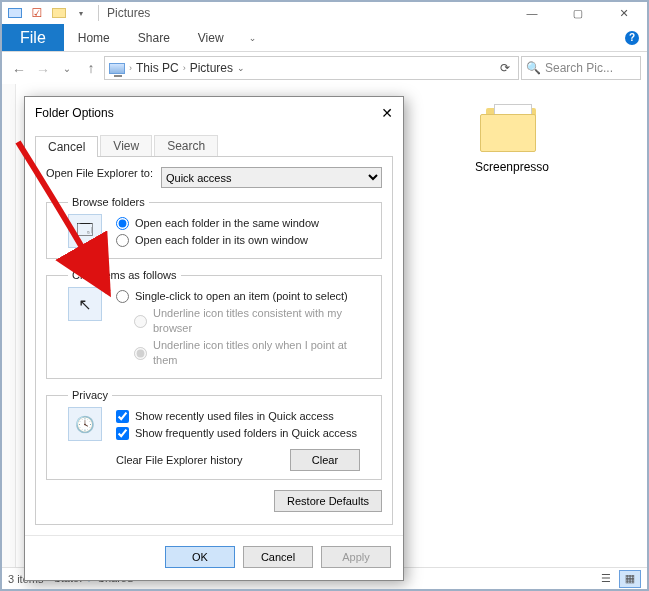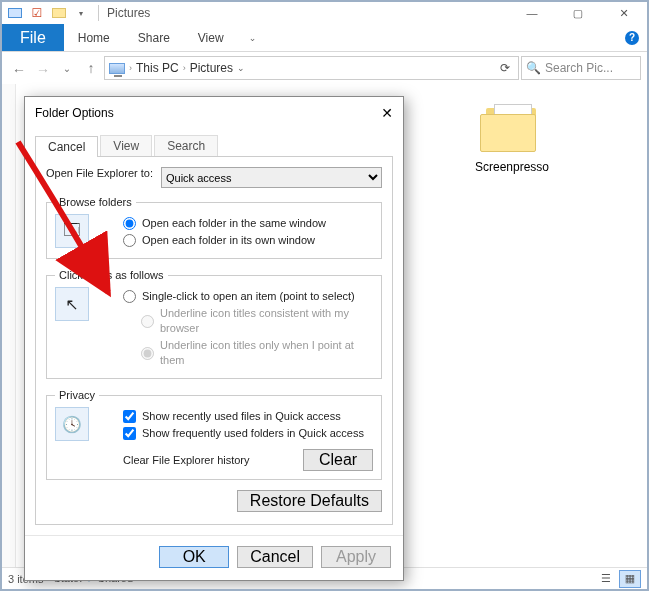--- a/index.html
+++ b/index.html
@@ -58,34 +58,34 @@
 
   .tabs { display: flex; border-bottom: 1px solid #ccc; font-size: 12px; height: 22px; }
   .tabs .tab { padding: 3px 12px 0; border: 1px solid #ccc; border-bottom: none; margin-right: 2px; background: #fff; position: relative; top: 1px; color: #333; }
   .tabs .tab.inactive { background: #f7f7f7; border-color: #ddd; color: #555; top: 0; }
   .tabpanel { border: 1px solid #ccc; border-top: none; padding: 10px 10px 12px; font-size: 11px; color: #222; }
 
   .row { display: flex; align-items: flex-start; margin-bottom: 8px; }
   .row label { margin-right: 8px; }
   select.combo { flex: 1; height: 21px; font-size: 11px; border: 1px solid #a7a7a7; background: #efefef; }
 
-  fieldset { border: 1px solid #ccc; margin: 0 0 10px; padding: 6px 8px 8px; }
+  fieldset { border: 1px solid #ccc; margin: 0 0 10px; padding: 6px 21px 8px; }
   fieldset legend { font-size: 11px; padding: 0 4px; color: #222; }
   .fs-row { display: flex; gap: 8px; }
   .fs-icon { width: 40px; flex: none; }
   .fs-icon .pic { width: 34px; height: 34px; background: #eaf2fb; border: 1px solid #b9d2ea; display:flex; align-items:center; justify-content:center; font-size:16px; }
-  .opts { flex: 1; margin-left: 20px; }
+  .opts { flex: 1; }
   .opt { display: flex; align-items: center; gap: 6px; margin: 2px 0; line-height: 15px; }
   .opt input { margin: 0; }
   .opt.sub { margin-left: 18px; color: #999; }
   .opt.sub input { }
   .opt.sub.dis label { color: #9a9a9a; }
 
   .privacy-actions { display: flex; align-items: center; margin-top: 8px; }
-  .btn { min-width: 70px; height: 22px; font-size: 16px; border: 1px solid #a7a7a7; background: #e9e9e9; padding: 0 12px; cursor: default; }
+  .btn { min-width: 70px; height: 22px; font-size: 11px; border: 1px solid #a7a7a7; background: #e9e9e9; padding: 0 12px; cursor: default; }
   .btn.primary { background: #cfe4fa; border-color: #4a90d9; }
   .btn.disabled { color: #9a9a9a; }
 
   .dlg-footer { display: flex; justify-content: flex-end; gap: 8px; padding: 10px 12px 12px; border-top: 1px solid #e6e6e6; }
   .rest-row { display:flex; justify-content:flex-end; margin-top:8px; }
 
   
   .arrow { position: absolute; z-index: 50; pointer-events: none; }
 
   .pcicon { width:16px; height:11px; border:1px solid #6aa0de; background:linear-gradient(#cfe4ff,#8fb8e6); display:inline-block; position:relative; }

